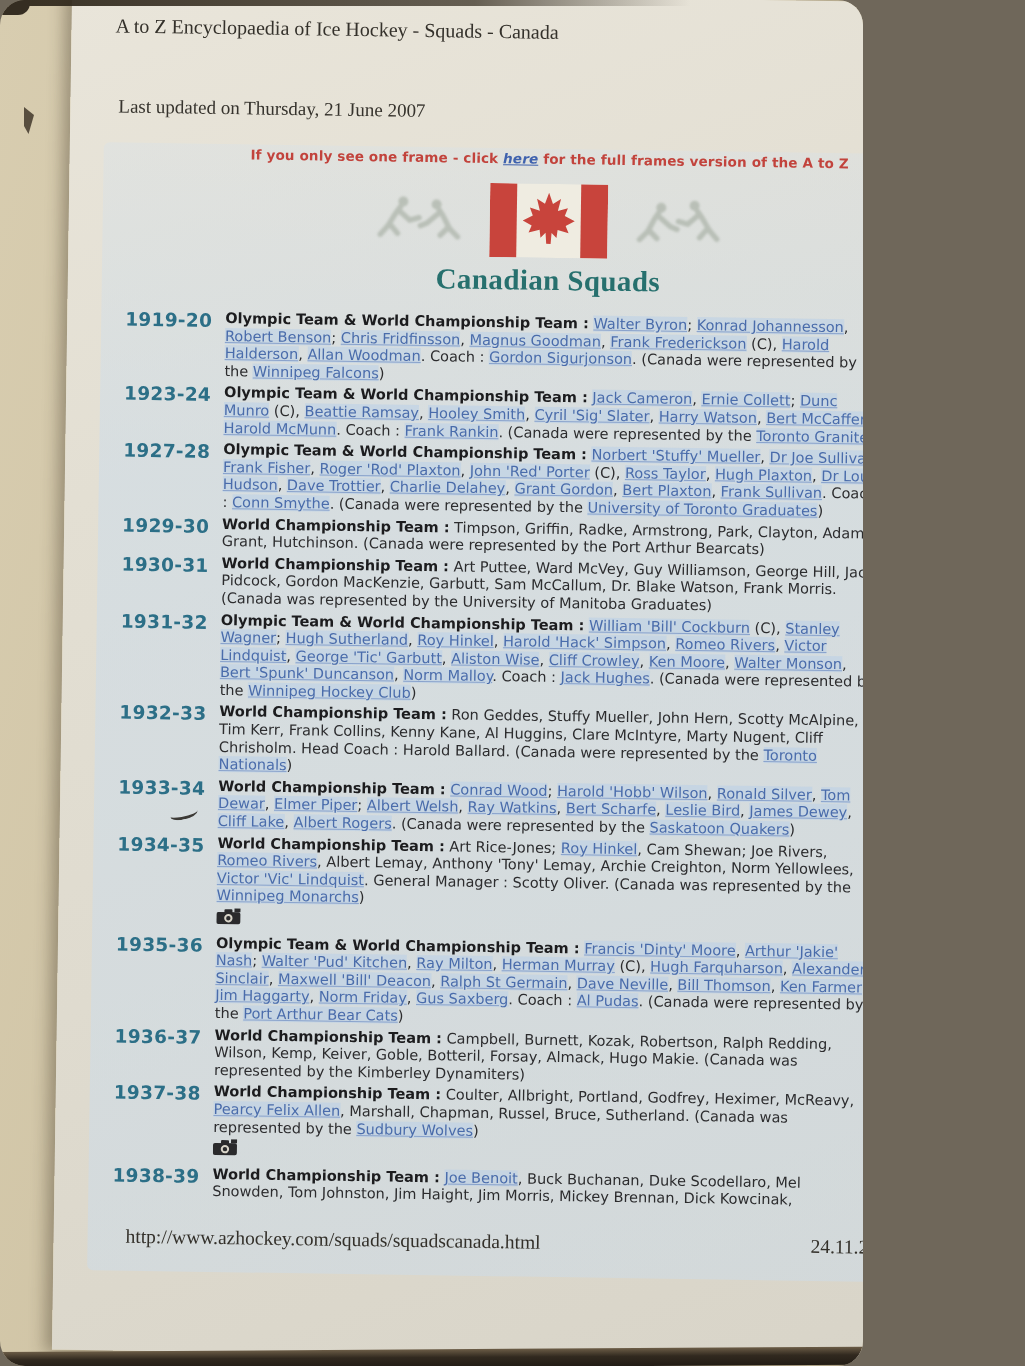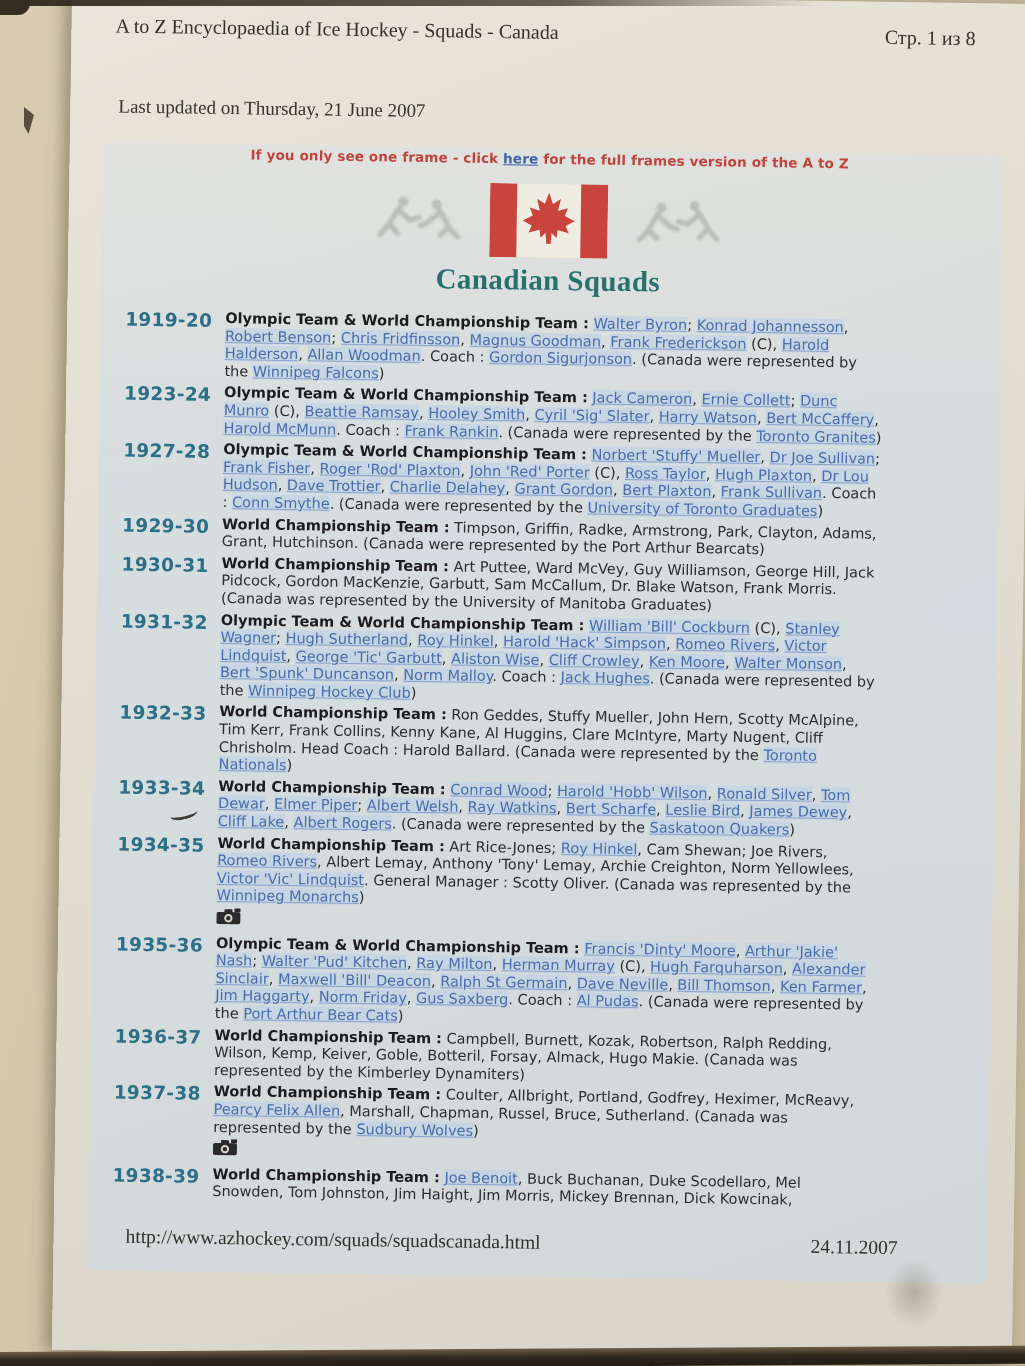--- a/index.html
+++ b/index.html
@@ -1,18 +1,18 @@
 <!DOCTYPE html>
 <html><head>
 <meta charset="utf-8">
 <style>
   html,body{margin:0;padding:0;background:#6f675a;}
-  .photo{position:relative;width:1025px;height:1366px;overflow:hidden;
+  .photo{position:relative;width:863px;height:1366px;overflow:hidden;
     background:linear-gradient(105deg,#d8cdb0 0%,#cfc3a4 45%,#c3b798 100%);
-    font-family:"DejaVu Sans",sans-serif;}
+    font-family:"DejaVu Sans",sans-serif;border-radius:25px;}
   .top-band{position:absolute;top:0;left:0;width:100%;height:6px;z-index:6;
     background:linear-gradient(90deg,rgba(46,38,26,.95) 0%,rgba(46,38,26,.7) 55%,rgba(46,38,26,0) 80%);}
   .corner-dark{position:absolute;top:0;left:0;width:30px;height:15px;background:#352d22;
     border-bottom-right-radius:12px;z-index:6;}
   .notch{position:absolute;left:24px;top:107px;width:10px;height:27px;background:#584e3f;
     clip-path:polygon(0 0,100% 30%,45% 100%,0 70%);z-index:2;}
   .bottom-band{position:absolute;left:-6px;bottom:-4px;width:104%;height:18px;z-index:6;
     background:linear-gradient(#6b5c46,#31291f 45%,#221c15);
     transform:rotate(-.35deg);transform-origin:bottom left;}
 
@@ -25,21 +25,21 @@
     background:linear-gradient(rgba(211,225,238,.30),rgba(203,220,236,.52) 30%,rgba(203,220,236,.48));
     border-radius:6px;}
   .smudge{position:absolute;z-index:0 !important;right:70px;top:1255px;width:58px;height:70px;
     background:radial-gradient(ellipse at center,rgba(118,112,100,.38),rgba(118,112,100,0) 70%);}
 
   .page-header{display:flex;justify-content:space-between;align-items:baseline;
     padding:24px 56px 0 44px;font-family:"Liberation Serif",serif;font-size:20px;color:#34312b;}
   .last-updated{margin:58px 0 0 48px;font-family:"Liberation Serif",serif;font-size:19px;color:#36332d;}
 
   .notice{margin-top:27px;text-align:center;font-size:13.5px;font-weight:bold;color:#c2433c;letter-spacing:.15px;}
-  .notice .here{color:#3f62ae;text-decoration:underline;}
+  .notice .here{color:#3f62ae;text-decoration:underline;font-style:italic;}
 
   .flag-row{margin-top:13px;display:flex;justify-content:center;align-items:center;gap:16px;height:82px;}
   .ghost{opacity:.40;filter:blur(1.3px);}
   .ghost.flip{transform:scaleX(-1);}
 
   .title{margin:2px 0 0 0;text-align:center;font-family:"Liberation Serif",serif;font-weight:bold;
     font-size:29px;color:#27706e;letter-spacing:.4px;}
 
   .entries{margin:18px 0 0 58px;position:relative;}
   .entry{display:flex;margin-bottom:4px;}

